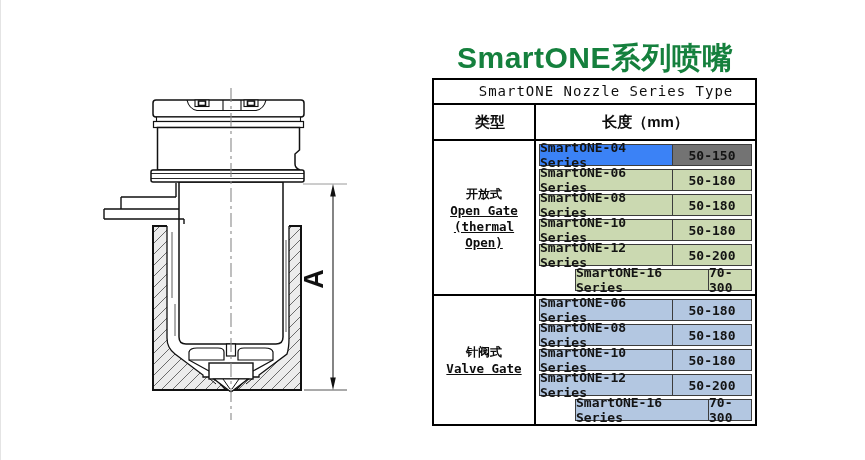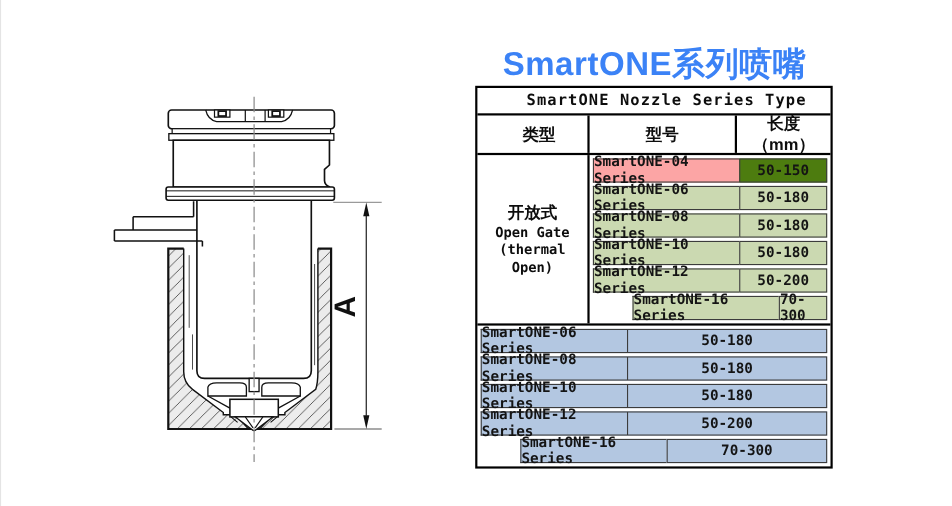--- a/index.html
+++ b/index.html
@@ -9,54 +9,54 @@
     font-family:"Liberation Sans",sans-serif;
     border-left:1px solid #e4e4e4;
     box-sizing:border-box;
   }
   
   .drawing{position:absolute;left:0;top:0;width:430px;height:460px;}
 
   
   .page-title{
     position:absolute;left:420px;top:38px;width:348px;height:36px;
-    text-align:center;font-size:30px;font-weight:bold;color:#3b82f6;
+    text-align:center;font-size:30px;font-weight:bold;color:#15803d;
     letter-spacing:.5px;white-space:nowrap;
   }
 
   
   .hr-table{
     position:absolute;left:431px;top:78px;width:325px;
     border:2px solid #000;background:#fff;box-sizing:border-box;
   }
   .t-title{
     height:23px;line-height:23px;text-align:center;
-    font-family:"DejaVu Sans Mono",monospace;font-weight:bold;font-size:14px;
+    font-family:"DejaVu Sans Mono",monospace;font-weight:normal;font-size:14px;
     letter-spacing:1px;color:#0d0d0d;border-bottom:2px solid #000;padding-left:23px;
   }
   .t-head{display:flex;border-bottom:2px solid #000;height:34px;}
   .t-head .hc{
     display:flex;align-items:center;justify-content:center;
     font-weight:bold;font-size:15px;color:#0d0d0d;box-sizing:border-box;
   }
   .hc.c1{width:102px;border-right:2px solid #000;padding-left:12px;}
   .hc.c2{width:134px;border-right:2px solid #000;}
   .hc.c3{flex:1;text-align:center;}
   .t-body{display:block;}
   .t-group{display:flex;}
   .t-group.divider{border-bottom:2px solid #000;}
   .g-type{
     width:102px;border-right:2px solid #000;box-sizing:border-box;
     display:flex;flex-direction:column;align-items:center;justify-content:center;
     text-align:center;color:#0d0d0d;
   }
-  .g-type .cn{font-weight:bold;font-size:15px;line-height:18px;}
+  .g-type .cn{font-weight:bold;font-size:12px;line-height:18px;}
   .g-type .en{
     font-family:"DejaVu Sans Mono",monospace;font-weight:bold;
-    font-size:12.5px;line-height:16px;white-space:pre;
+    font-size:12.5px;line-height:16px;white-space:pre;text-decoration:underline;
   }
   .g-rows{flex:1;display:flex;flex-direction:column;padding:3px 3px;}
   .t-row{display:flex;height:22px;margin-bottom:3px;}
   .t-row:last-child{margin-bottom:0;padding-left:36px;}
   .t-row .cell{
     display:flex;align-items:center;justify-content:center;
     font-family:"DejaVu Sans Mono",monospace;font-weight:bold;font-size:13px;
     color:#141414;border:1px solid #3c3c3c;box-sizing:border-box;height:100%;
   }
   .t-row .c-model{width:133px;border-right:none;}
@@ -124,35 +124,34 @@
     <text transform="translate(322,279) rotate(-90)" text-anchor="middle" font-family="Liberation Sans, sans-serif" font-size="27" font-weight="bold" fill="#111">A</text>
   </g>
 </svg>
 
 <div class="page-title">SmartONE系列喷嘴</div>
 
 <div class="hr-table">
   <div class="t-title">SmartONE Nozzle Series Type</div>
   <div class="t-head">
     <div class="hc c1">类型</div>
-    <div class="hc c2">型号</div>
     <div class="hc c3">长度（mm）</div>
   </div>
   <div class="t-body" id="table-body">
       <div class="t-group divider">
         <div class="g-type">
           <div class="cn">开放式</div>
           <div class="en">Open Gate</div>
           <div class="en">(thermal</div>
           <div class="en">Open)</div>
         </div>
         <div class="g-rows">
           <div class="t-row">
-            <div class="cell c-model" style="background: #fca5a5;">SmartONE-04 Series</div>
-            <div class="cell c-len" style="background: #4d7c0f;">50-150</div>
+            <div class="cell c-model" style="background: #3b82f6;">SmartONE-04 Series</div>
+            <div class="cell c-len" style="background: #737373;">50-150</div>
           </div>
           <div class="t-row">
             <div class="cell c-model" style="background: rgb(203, 217, 177);">SmartONE-06 Series</div>
             <div class="cell c-len" style="background: rgb(203, 217, 177);">50-180</div>
           </div>
           <div class="t-row">
             <div class="cell c-model" style="background: rgb(203, 217, 177);">SmartONE-08 Series</div>
             <div class="cell c-len" style="background: rgb(203, 217, 177);">50-180</div>
           </div>
           <div class="t-row">
@@ -163,20 +162,24 @@
             <div class="cell c-model" style="background: rgb(203, 217, 177);">SmartONE-12 Series</div>
             <div class="cell c-len" style="background: rgb(203, 217, 177);">50-200</div>
           </div>
           <div class="t-row">
             <div class="cell c-model" style="background: rgb(203, 217, 177);">SmartONE-16 Series</div>
             <div class="cell c-len" style="background: rgb(203, 217, 177);">70-300</div>
           </div>
         </div>
       </div>
       <div class="t-group">
+        <div class="g-type">
+          <div class="cn">针阀式</div>
+          <div class="en">Valve Gate</div>
+        </div>
         <div class="g-rows">
           <div class="t-row">
             <div class="cell c-model" style="background: rgb(179, 199, 225);">SmartONE-06 Series</div>
             <div class="cell c-len" style="background: rgb(179, 199, 225);">50-180</div>
           </div>
           <div class="t-row">
             <div class="cell c-model" style="background: rgb(179, 199, 225);">SmartONE-08 Series</div>
             <div class="cell c-len" style="background: rgb(179, 199, 225);">50-180</div>
           </div>
           <div class="t-row">

